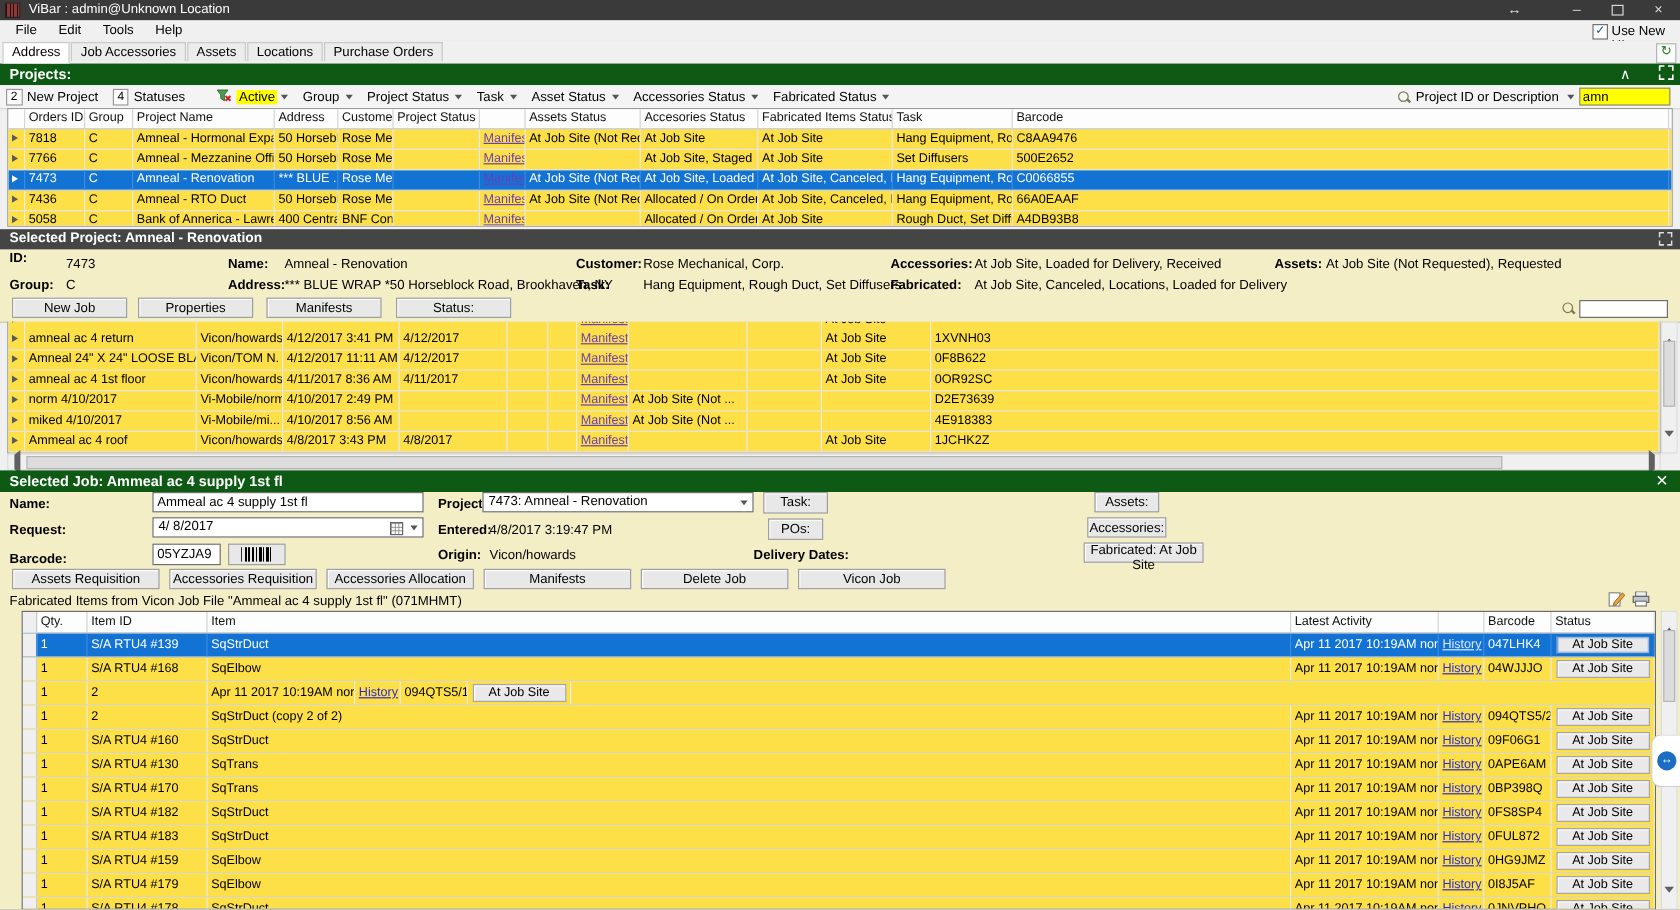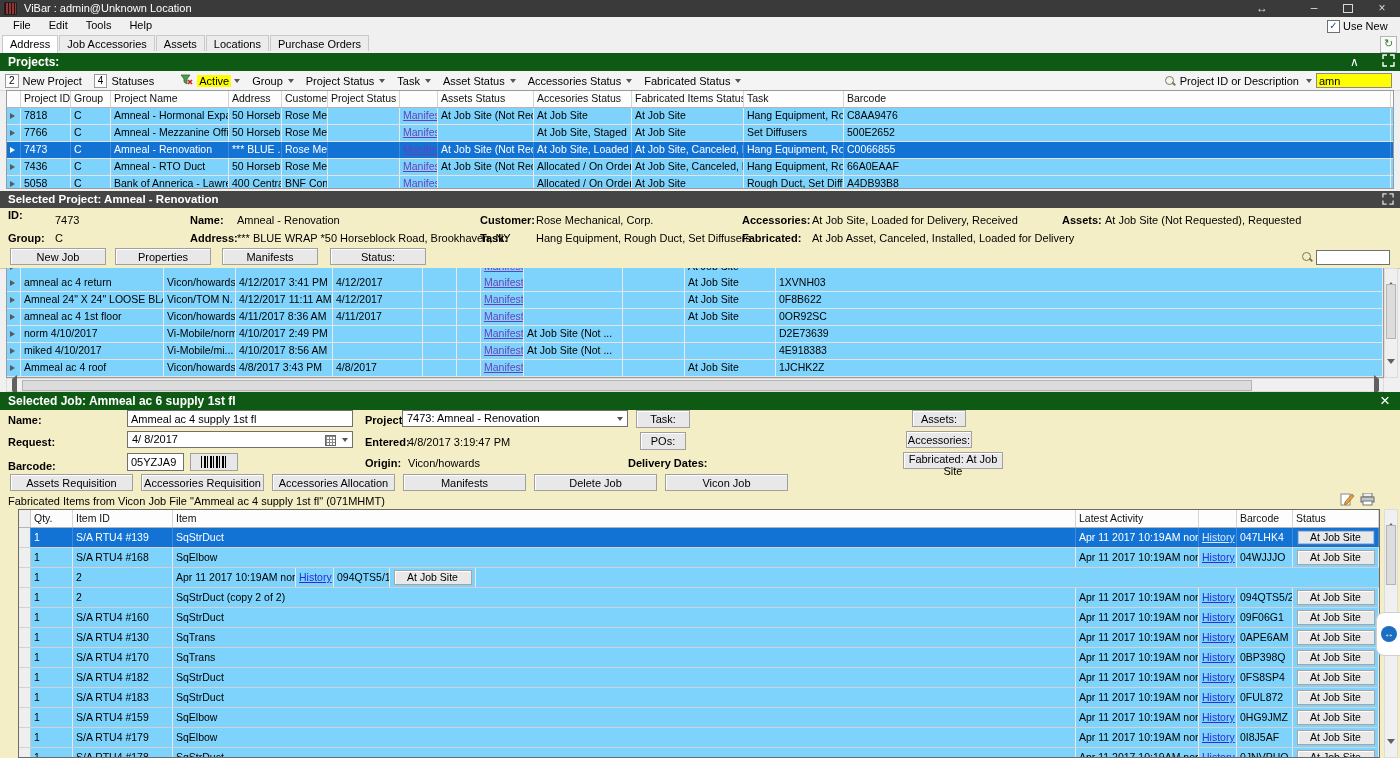--- a/index.html
+++ b/index.html
@@ -42,21 +42,21 @@
   .filter{display:inline-flex;align-items:center;margin-right:10px;}
   .filter .lab{padding:0 2px;}
   .filter .lab.hl{background:#ffff00;}
   .tri-d{width:0;height:0;border-left:3.5px solid transparent;border-right:3.5px solid transparent;border-top:4px solid #555;margin-left:3px;}
   .searchwrap{position:absolute;right:8px;top:2px;display:flex;align-items:center;gap:4px;}
   .yellowbox{width:70px;height:13px;background:#ffff00;border:1px solid #8a8a8a;font:11px "Liberation Sans",sans-serif;padding:0 2px;}
 
   
   .gridbox{position:absolute;background:#fff;border:1px solid #9a9a9a;box-sizing:border-box;overflow:hidden;}
   .ghead{display:flex;height:16px;line-height:15px;background:#fdfdfd;border-bottom:1px solid #b5b5b5;font-size:10.5px;}
-  .grow{display:flex;height:16px;line-height:15px;background:#7dd3fc;border-bottom:1px solid #e4e4e4;font-size:10.5px;}
+  .grow{display:flex;height:16px;line-height:15px;background:#fde047;border-bottom:1px solid #e4e4e4;font-size:10.5px;}
   .grow.sel{background:#1273d4;color:#fff;}
   .grow.sel .gc{border-right-color:#3d8bdc;}
   .gc{flex:none;overflow:hidden;white-space:nowrap;padding:0 3px;border-right:1px solid #e9e9e9;box-sizing:border-box;}
   .hc{border-right:1px solid #d5d5d5;color:#111;}
   .rowhdr{background:#efefef;border-right:1px solid #c9c9c9;}
   .rarw{display:inline-block;width:0;height:0;border-left:5px solid #5a5a5a;border-top:3.5px solid transparent;
         border-bottom:3.5px solid transparent;margin-top:4px;}
   .sel .rarw{border-left-color:#fff;}
   .lnk{text-decoration:underline;cursor:pointer;}
   .manifests{color:#6a3fb8;}
@@ -195,21 +195,21 @@
       <span class="magico"></span>
       <span>Project ID or Description</span>
       <span class="tri-d"></span>
       <input class="yellowbox" value="amn" style="">
     </div>
   </div>
 
   <div id="projects-grid" class="gridbox" style="left:6px;top:90px;width:1388px;height:99px;">
       <div class="ghead">
         <div class="gc hc" style="width: 14px;"></div>
-        <div class="gc hc" style="width: 50px;">Project ID</div>
+        <div class="gc hc" style="width: 50px;">Orders ID</div>
         <div class="gc hc" style="width: 40px;">Group</div>
         <div class="gc hc" style="width: 118px;">Project Name</div>
         <div class="gc hc" style="width: 53px;">Address</div>
         <div class="gc hc" style="width: 46px;">Customer</div>
         <div class="gc hc" style="width: 72px;">Project Status</div>
         <div class="gc hc" style="width: 38px;"></div>
         <div class="gc hc" style="width: 96px;">Assets Status</div>
         <div class="gc hc" style="width: 98px;">Accesories Status</div>
         <div class="gc hc" style="width: 112px;">Fabricated Items Status</div>
         <div class="gc hc" style="width: 100px;">Task</div>
@@ -312,21 +312,21 @@
     <span class="fval" style="left:812px;top:6px;">At Job Site, Loaded for Delivery, Received</span>
     <span class="flabel" style="left:1062px;top:6px;">Assets:</span>
     <span class="fval" style="left:1105px;top:6px;">At Job Site (Not Requested), Requested</span>
     <span class="flabel" style="left:8px;top:24px;">Group:</span>
     <span class="fval" style="left:55px;top:24px;">C</span>
     <span class="flabel" style="left:190px;top:24px;">Address:</span>
     <span class="fval" style="left:237px;top:24px;">*** BLUE WRAP *50 Horseblock Road, Brookhaven, NY</span>
     <span class="flabel" style="left:480px;top:24px;">Task:</span>
     <span class="fval" style="left:536px;top:24px;">Hang Equipment, Rough Duct, Set Diffusers</span>
     <span class="flabel" style="left:742px;top:24px;">Fabricated:</span>
-    <span class="fval" style="left:812px;top:24px;">At Job Asset, Canceled, Installed, Loaded for Delivery</span>
+    <span class="fval" style="left:812px;top:24px;">At Job Site, Canceled, Locations, Loaded for Delivery</span>
     <div>
         <button class="btn3d" style="left: 10px; top: 40px; width: 96px; height: 17px;">New Job</button>
         <button class="btn3d" style="left: 115px; top: 40px; width: 96px; height: 17px;">Properties</button>
         <button class="btn3d" style="left: 222px; top: 40px; width: 96px; height: 17px;">Manifests</button>
         <button class="btn3d" style="left: 330px; top: 40px; width: 96px; height: 17px;">Status:</button>
       </div>
     <span class="magico" style="position:absolute;left:1301px;top:43px;"></span>
     <input class="tbx" style="left: 1316px; top: 42px; width: 74px; height: 15px;">
   </div>
 
@@ -455,21 +455,21 @@
     <span class="sarr" style="right:1px;top:0;"><span class="tri-rt"></span></span>
   </div>
 
   <div class="vscroll" style="left:1384px;top:268px;height:110px;">
     <span class="sarr" style="left:0;top:1px;"><span class="tri-up"></span></span>
     <div class="thumb" style="left:1px;top:15px;width:10px;height:55px;"></div>
     <span class="sarr" style="left:0;bottom:1px;"><span class="tri-dn"></span></span>
   </div>
 
   <div class="greenbar" style="top:392px;height:18px;">
-    <span class="barlbl">Selected Job: Ammeal ac 6 supply 1st fl</span>
+    <span class="barlbl">Selected Job: Ammeal ac 4 supply 1st fl</span>
     <span class="xclose">×</span>
   </div>
 
   <div class="cream" style="top:410px;height:348px;border-bottom:none;">
     <span class="flabel" style="left:8px;top:4px;">Name:</span>
     <input class="tbx" style="left: 127px; top: 0px; width: 226px; height: 17px;" value="Ammeal ac 4 supply 1st fl">
     <span class="flabel" style="left:365px;top:4px;">Project:</span>
     <div class="selectbox" style="left:402px;top:0px;width:226px;height:17px;">
       <span class="sv">7473: Amneal - Renovation</span>
       <span class="tri-d"></span>

